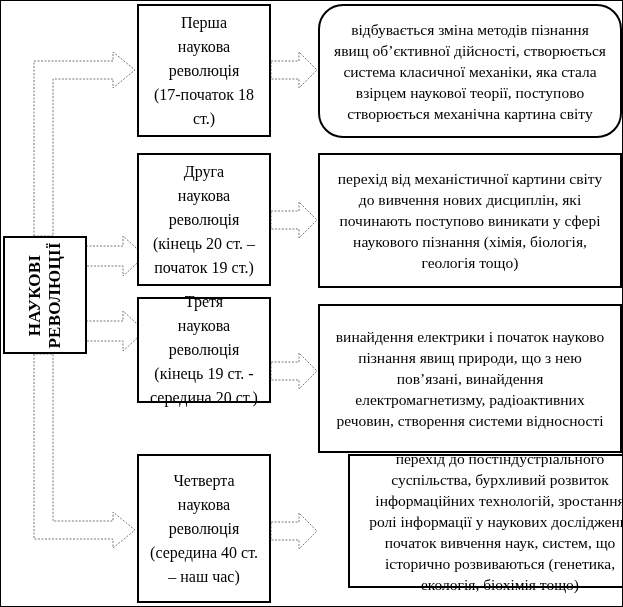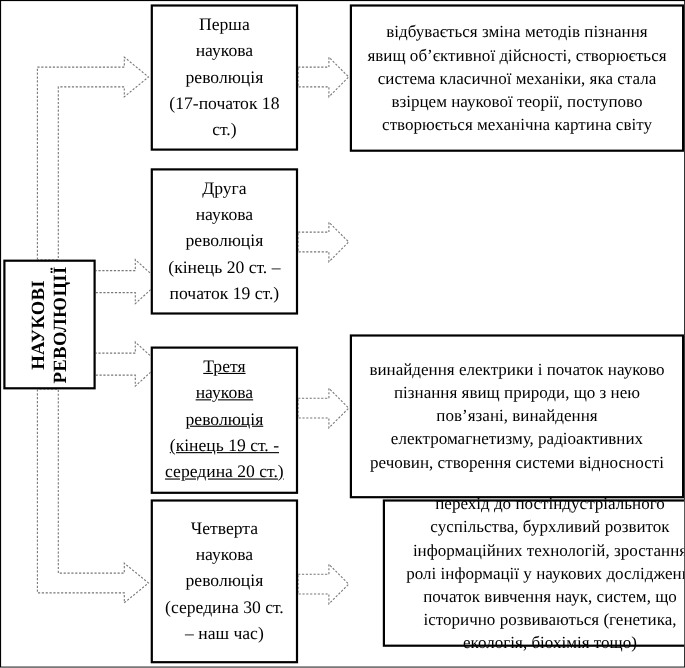--- a/index.html
+++ b/index.html
@@ -60,30 +60,30 @@
   }
   .rev {
     left: 136px;
     width: 134px;
     font-size: 16px;
     line-height: 1.5;
     padding: 0 2px;
   }
   #rev1 { top: 3px;   height: 133px; }
   #rev2 { top: 152px; height: 133px; }
-  #rev3 { top: 314px; height: 134px; text-decoration: underline; }
+  #rev3 { top: 296px; height: 106px; }
   #rev4 { top: 453px; height: 149px; }
   .desc {
     left: 317px;
     width: 304px;
     font-size: 15.5px;
     line-height: 21px;
     padding: 0 5px;
   }
-  #desc1 { top: 3px;   height: 134px; }
+  #desc1 { top: 3px;   height: 134px; border-radius: 25px; }
   #desc2 { top: 152px; height: 135px; }
   #desc3 { top: 303px; height: 149px; }
   #desc4 { top: 453px; height: 134px; margin-left: 30px; }
 </style>
 </head>
 <body>
 
 <div class="canvas">
 
   <svg class="arrows" width="623" height="607" viewBox="0 0 623 607" xmlns="http://www.w3.org/2000/svg">
@@ -128,30 +128,37 @@
     <div class="txt">Третя
 наукова
 революція
 (кінець 19 ст.  -
 середина 20 ст.)</div>
   </div>
   <div class="box rev" id="rev4">
     <div class="txt">Четверта
 наукова
 революція
-(середина 30 ст.
+(середина 40 ст.
 – наш час)</div>
   </div>
 
   <div class="box desc" id="desc1">
     <div class="txt">відбувається зміна методів пізнання
 явищ об’єктивної дійсності, створюється
 система класичної механіки, яка стала
 взірцем наукової теорії, поступово
 створюється механічна картина світу</div>
+  </div>
+  <div class="box desc" id="desc2">
+    <div class="txt">перехід від механістичної картини світу
+до вивчення нових дисциплін, які
+починають поступово виникати у сфері
+наукового пізнання (хімія, біологія,
+геологія тощо)</div>
   </div>
   <div class="box desc" id="desc3">
     <div class="txt">винайдення електрики і початок науково
 пізнання явищ природи, що з нею
 пов’язані, винайдення
 електромагнетизму, радіоактивних
 речовин, створення системи відносності</div>
   </div>
   <div class="box desc" id="desc4">
     <div class="txt">перехід до постіндустріального

